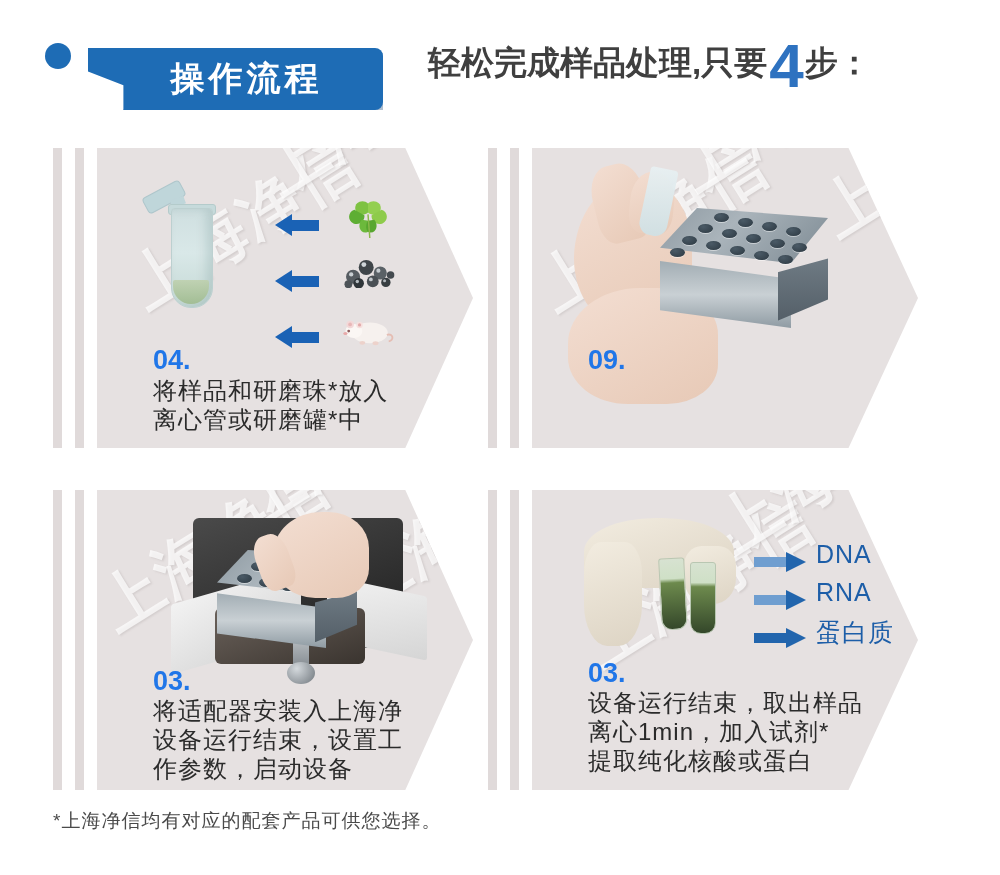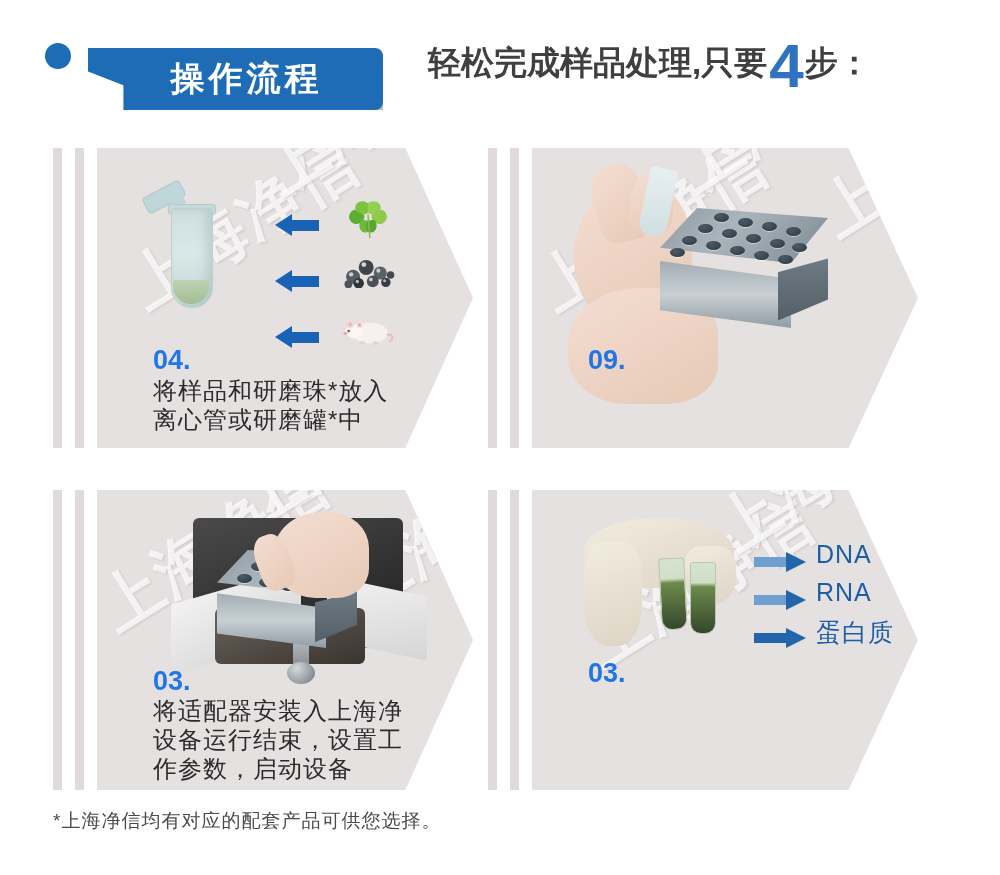--- a/index.html
+++ b/index.html
@@ -423,20 +423,23 @@
         </div>
         <div class="bio-label" style="left:284px;top:88px;">RNA</div>
 
         <div class="arrow-right" style="left:222px;top:138px;">
           <div class="shaft"></div>
             <div class="head"></div>
         </div>
         <div class="bio-label" style="left:284px;top:126px;">蛋白质</div>
 
         <div class="step-num" style="left:56px;top:168px;">03.</div>
+        <div class="step-body" style="left:56px;top:198px;width:320px;">设备运行结束，取出样品
+离心1min，加入试剂*
+提取纯化核酸或蛋白</div>
       </div>
     </div>
 
   </div>
 
   <div class="footnote">*上海净信均有对应的配套产品可供您选择。</div>
 
 </div>
 
 </body></html>

